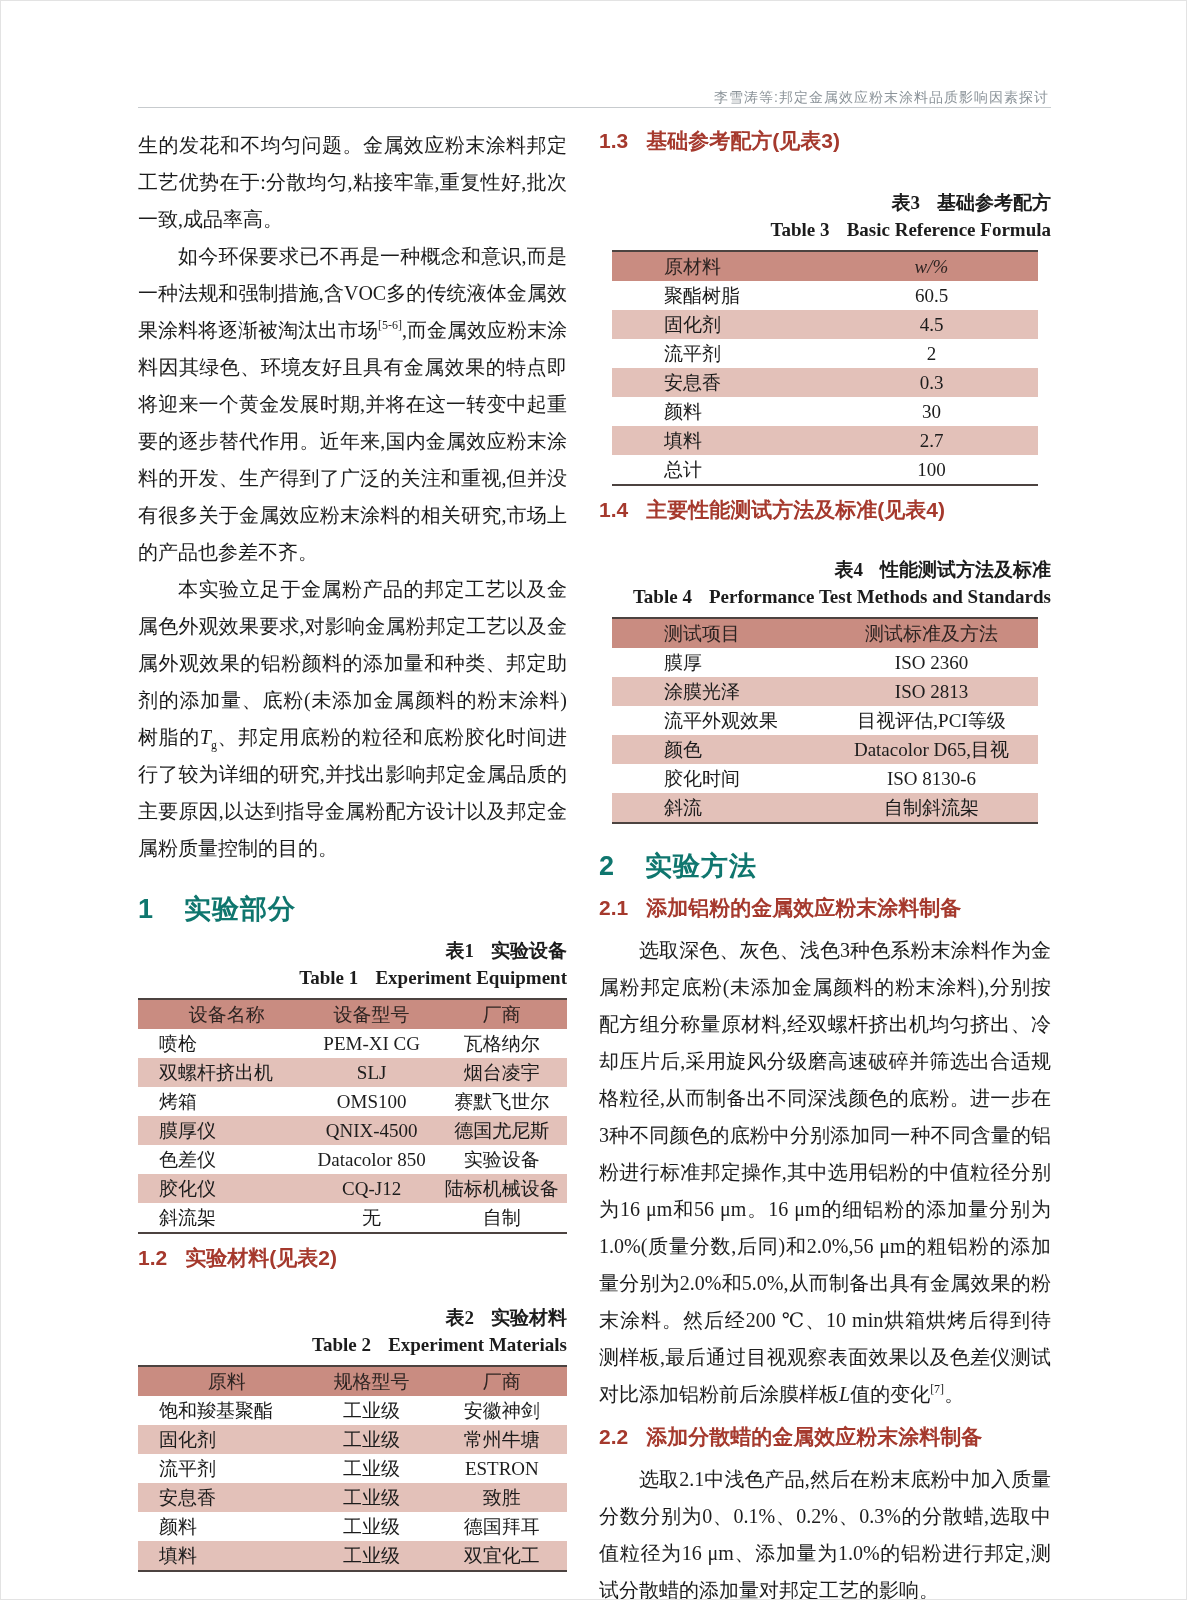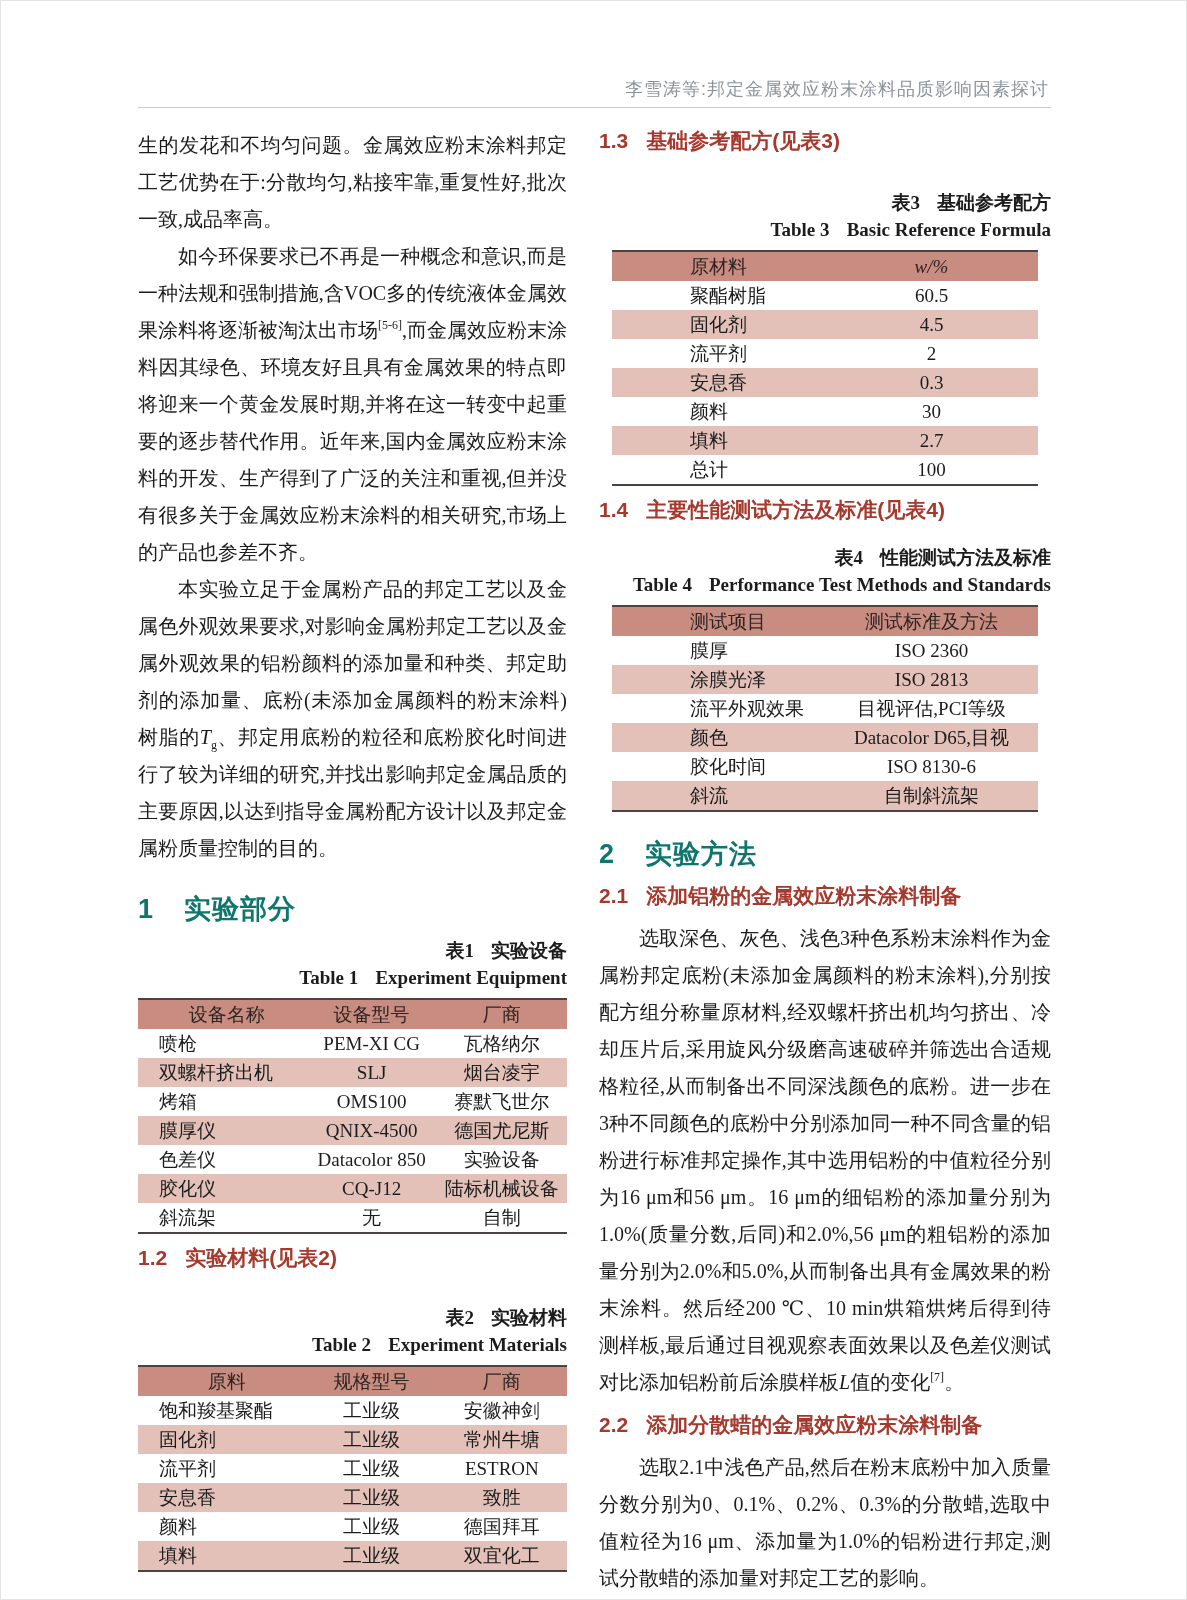--- a/index.html
+++ b/index.html
@@ -8,23 +8,23 @@
     width:1187px;height:1600px;
     background:#ffffff;
     box-sizing:border-box;
     border:1px solid #e3e3e3;
     overflow:hidden;
     font-family:"Liberation Serif","DejaVu Serif",serif;
     color:#1c1c1c;
   }
   
   .running-title{
-    position:absolute;top:76px;right:137px;
+    position:absolute;top:88px;right:137px;
     font-family:"Liberation Sans","DejaVu Sans",sans-serif;
-    font-size:18px;color:#8b9399;letter-spacing:1px;
+    font-size:14px;color:#8b9399;letter-spacing:1px;
   }
   .head-rule{
     position:absolute;top:106px;left:137px;width:913px;height:1px;
     background:#c7cbce;
   }
   
   .col-left{position:absolute;left:137px;top:126px;width:429px;}
   .col-right{position:absolute;left:598px;top:126px;width:452px;}
 
   p.body{
@@ -70,32 +70,32 @@
   table.datatbl tbody tr:nth-child(even){background:#e3c1b9;}
   table.datatbl th{color:#2e2422;}
   
   table.cols3 th:nth-child(1),table.cols3 td:nth-child(1){width:38%;padding-left:9px;}
   table.cols3 th:nth-child(2),table.cols3 td:nth-child(2){width:31%;}
   table.cols3 th:nth-child(3),table.cols3 td:nth-child(3){width:31%;}
   table.cols3 td:nth-child(1){text-align:left;padding-left:21px;box-sizing:border-box;}
   
   table.cols2 th,table.cols2 td{width:50%;}
   table.cols2 th:nth-child(1),table.cols2 td:nth-child(1){
-    text-align:left;padding-left:78px;box-sizing:border-box;
+    text-align:left;padding-left:52px;box-sizing:border-box;
   }
   table.cols2{margin-left:0;}
   .rtbl{margin-left:13px;margin-right:13px;}
   th.em{font-style:italic;font-family:"Liberation Serif","DejaVu Serif",serif;}
 
   
   .mt-sec12{margin-top:28px;}
   .cap2{margin-top:32px;}
   .cap3{margin-top:34px;}
   .sec14{margin-top:50px;}
-  .cap4{margin-top:20px;}
+  .cap4{margin-top:32px;}
   .sec2h{margin-top:46px;margin-bottom:4px;}
   .sec21{margin-top:0;}
   .sec22{margin-top:2px;margin-bottom:2px;}
 
   
   .footer{
     position:absolute;top:1486px;right:127px;
     display:flex;align-items:center;
   }
   .footer-textblock{text-align:right;}

